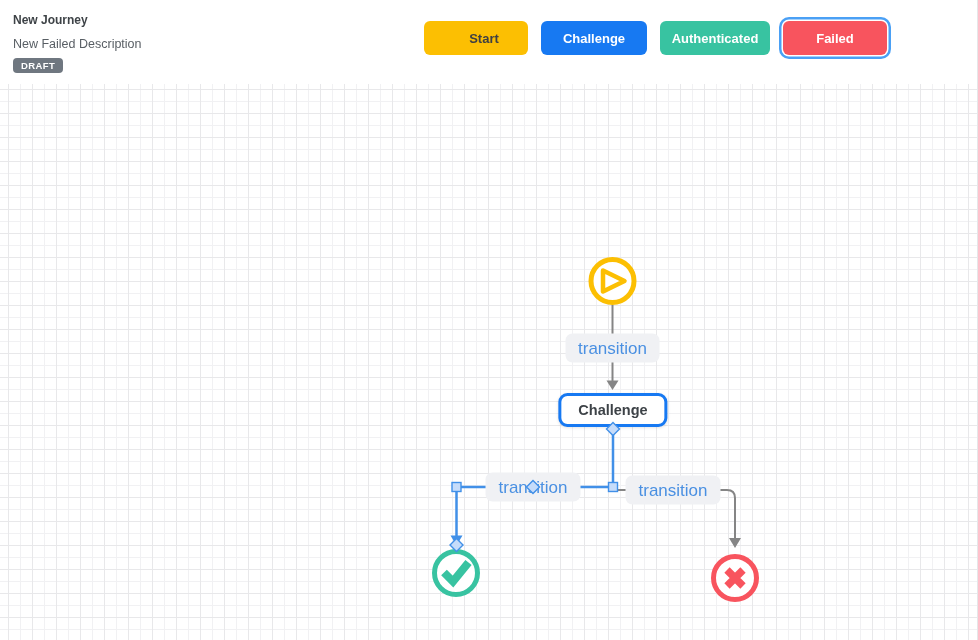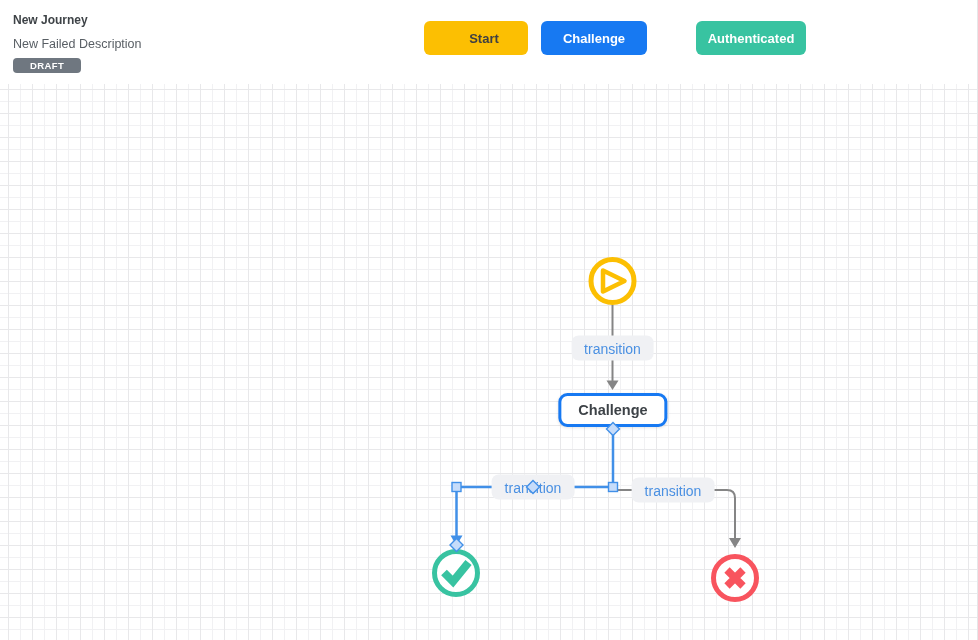--- a/index.html
+++ b/index.html
@@ -7,30 +7,30 @@
     position:relative;width:978px;height:640px;overflow:hidden;background:#fff;
     font-family:"Liberation Sans","DejaVu Sans",sans-serif;border-right:1px solid #e6e6e8;
     box-sizing:border-box;
   }
   
   .header{position:absolute;left:0;top:0;width:100%;height:84px;background:#fff;z-index:5;}
   .title{position:absolute;left:13px;top:13px;font-size:12px;font-weight:bold;color:#3e4347;}
   .desc{position:absolute;left:13px;top:37px;font-size:12.5px;color:#585e64;}
   .badge{
     position:absolute;left:13px;top:58px;background:var(--badge-gray);color:#fff;
-    font-size:9.5px;font-weight:bold;padding:2px 17px;border-radius:4px;letter-spacing:.4px;
+    font-size:9.5px;font-weight:bold;padding:2px 8px;border-radius:4px;letter-spacing:.4px;
   }
   .toolbar{position:absolute;left:424px;top:21px;display:flex;gap:13px;}
   .btn{
     height:34px;border:none;border-radius:6px;font-family:inherit;
     font-size:13px;font-weight:bold;cursor:pointer;padding:0;
   }
   .btn-start{width:104px;background:var(--start-yellow);color:#3f4043;padding-left:16px;}
   .btn-challenge{width:106px;background:var(--challenge-blue);color:#fff;}
-  .btn-auth{width:110px;background:var(--authenticated-teal);color:#fff;margin-left:36px;}
+  .btn-auth{width:110px;background:var(--authenticated-teal);color:#fff;}
   .btn-failed{width:104px;background:var(--failed-red);color:#fff;}
   .btn.selected{box-shadow:0 0 0 1.5px #fff, 0 0 0 4px #4aa0f5;}
   
   .canvas{
     position:absolute;left:0;top:84px;width:100%;height:556px;
     background-color:#fff;
     background-image:
       linear-gradient(to right,#e8e8ea 1px,transparent 1px),
       linear-gradient(to bottom,#e8e8ea 1px,transparent 1px),
       linear-gradient(to right,#f1f1f3 1px,transparent 1px),
@@ -49,21 +49,21 @@
   .icon-ring-yellow{fill:#fff;stroke:var(--start-yellow);stroke-width:5;}
   .icon-glyph-yellow{fill:none;stroke:var(--start-yellow);stroke-width:4.5;stroke-linejoin:round;}
   .icon-ring-teal{fill:#fff;stroke:var(--authenticated-teal);stroke-width:5;}
   .icon-glyph-teal{fill:none;stroke:var(--authenticated-teal);stroke-width:8;}
   .icon-ring-red{fill:#fff;stroke:var(--failed-red);stroke-width:5;}
   .icon-glyph-red{fill:none;stroke:var(--failed-red);stroke-width:7.5;}
   .handle{fill:#c6dcfa;stroke:var(--selection-blue);stroke-width:1.4;}
   .edge-label{
     position:absolute;transform:translate(-50%,-50%);z-index:2;white-space:nowrap;
     background:var(--label-bg);color:var(--label-text-blue);
-    font-size:14px;padding:4.5px 13px;border-radius:7px;
+    font-size:17px;padding:4.5px 13px;border-radius:7px;
   }
   .node-challenge{
     position:absolute;left:613px;top:410px;transform:translate(-50%,-50%);z-index:2;
     background:#fff;border:3px solid var(--challenge-blue);border-radius:9px;
     padding:6px 17px;font-size:14.5px;font-weight:bold;color:#3d4247;
     box-shadow:0 1px 3px rgba(0,0,0,.10);white-space:nowrap;
   }
 </style>
 </head>
 <body>
@@ -120,16 +120,17 @@
   </svg>
 
   <div class="header">
     <div class="title">New Journey</div>
     <div class="desc">New Failed Description</div>
     <div class="badge">DRAFT</div>
     <div class="toolbar">
       <button class="btn btn-start">Start</button>
       <button class="btn btn-challenge">Challenge</button>
       <button class="btn btn-auth">Authenticated</button>
+      <button class="btn btn-failed selected">Failed</button>
     </div>
   </div>
 
 </div>
 
 </body></html>

